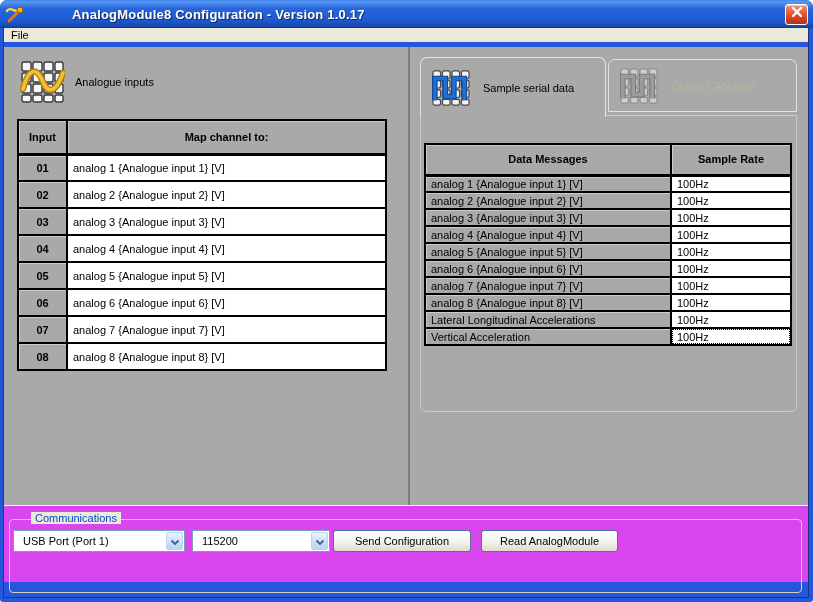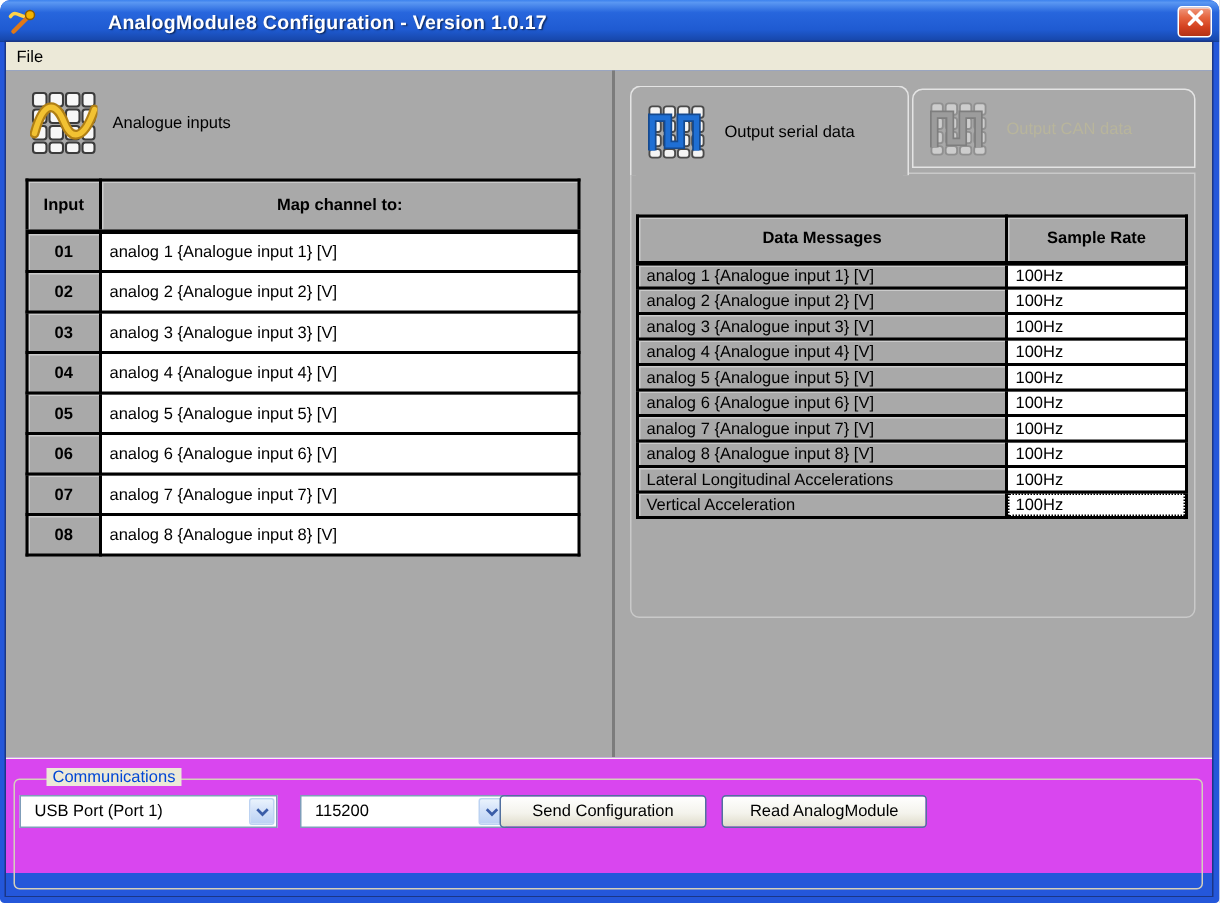--- a/index.html
+++ b/index.html
@@ -14,21 +14,21 @@
     border-radius:7px 7px 0 0;display:flex;align-items:center;padding:0 5px;}
   .app-icon{width:20px;height:20px;margin-right:5px;flex:0 0 auto;}
   .window-title{color:#ffffff;font-size:13px;font-weight:bold;text-shadow:1px 1px 1px rgba(0,0,0,.55);letter-spacing:.2px;white-space:nowrap;margin-left:42px;}
   .close-btn{margin-left:auto;width:23px;height:21px;border:1px solid #ffffff;border-radius:3px;
     background:linear-gradient(180deg,#f0997e 0%,#e6653f 35%,#d2401f 70%,#b23317 100%);
     display:flex;align-items:center;justify-content:center;cursor:default;
     box-shadow:inset 0 1px 0 rgba(255,255,255,.45);}
 
   
   .body-area{position:absolute;left:4px;top:28px;width:804px;height:569px;box-shadow:0 0 0 1px #1a3687;}
-  .menubar{position:absolute;left:0;top:0;width:804px;height:19px;background:#ece9d8;display:flex;align-items:center;}
+  .menubar{position:absolute;left:0;top:0;width:804px;height:14px;background:#ece9d8;display:flex;align-items:center;}
   .menu-item{font-size:11px;color:#000;padding:2px 7px;}
   .client{position:absolute;left:0;top:19px;width:804px;height:458px;background:#a9a9a9;}
   .bottom-panel{position:absolute;left:0;top:477px;width:804px;height:77px;background:#d946ef;border-top:1px solid #f8f6ee;}
 
   
   .ai-icon{position:absolute;left:16px;top:13px;width:45px;height:44px;}
   .ai-label{position:absolute;left:71px;top:29px;font-size:11px;color:#000;}
 
   table{border-collapse:collapse;table-layout:fixed;font-size:11px;}
   .map-table{position:absolute;left:13px;top:72px;width:368px;background:#a9a9a9;}
@@ -63,21 +63,21 @@
   .groupbox-label{position:absolute;left:21px;top:-8px;background:#ece9d8;padding:0 4px;font-size:11px;color:#0046d5;}
   .combo{position:absolute;height:22px;background:#fff;border:1px solid #7f9db9;display:flex;align-items:center;}
   .combo-value{flex:1;padding-left:9px;font-size:11px;white-space:nowrap;overflow:hidden;}
   .combo-drop{width:17px;height:18px;margin:1px;border:1px solid #bdd3f2;border-radius:2px;
     background:linear-gradient(180deg,#eaf3fd 0%,#d3e2f9 45%,#bcd2f4 100%);
     display:flex;align-items:center;justify-content:center;}
   .xp-btn{position:absolute;height:22px;border:1px solid #52709f;border-radius:3px;
     background:linear-gradient(180deg,#ffffff 0%,#f4f3ec 55%,#dedbc9 100%);
     font-size:11px;color:#000;display:flex;align-items:center;justify-content:center;white-space:nowrap;}
   #port-combo{left:9px;top:24px;width:172px;}
-  #baud-combo{left:188px;top:24px;width:138px;margin-left:8px;}
+  #baud-combo{left:188px;top:24px;width:138px;}
   #send-btn{left:329px;top:24px;width:138px;}
   #read-btn{left:477px;top:24px;width:137px;}
 </style>
 </head>
 <body>
 
 <div class="window">
 
   <div class="titlebar">
     <span class="app-icon">
@@ -207,21 +207,21 @@
                 <rect x="32" y="22" width="8" height="8" rx="2"></rect>
               <rect x="2" y="32" width="8" height="6" rx="2"></rect>
                 <rect x="12" y="32" width="8" height="6" rx="2"></rect>
                 <rect x="22" y="32" width="8" height="6" rx="2"></rect>
                 <rect x="32" y="32" width="8" height="6" rx="2"></rect>
             </g>
             <path d="M4,33 V10 H15 V29 H24 V10 H35 V33" fill="none" stroke="#14498f" stroke-width="6"></path>
             <path d="M4,33 V10 H15 V29 H24 V10 H35 V33" fill="none" stroke="#1f6fd4" stroke-width="3.6"></path>
           </svg>
         </span>
-        <span class="tab-label">Output serial data</span>
+        <span class="tab-label">Sample serial data</span>
       </div>
 
       <div class="tab tab-inactive">
         <span class="tab-icon">
           <svg viewBox="0 0 42 40" width="40" height="38">
             <g fill="#cdcdcd" stroke="#909090" stroke-width="1.3">
               <rect x="2" y="2" width="8" height="8" rx="2"></rect>
                 <rect x="12" y="2" width="8" height="8" rx="2"></rect>
                 <rect x="22" y="2" width="8" height="8" rx="2"></rect>
                 <rect x="32" y="2" width="8" height="8" rx="2"></rect>

